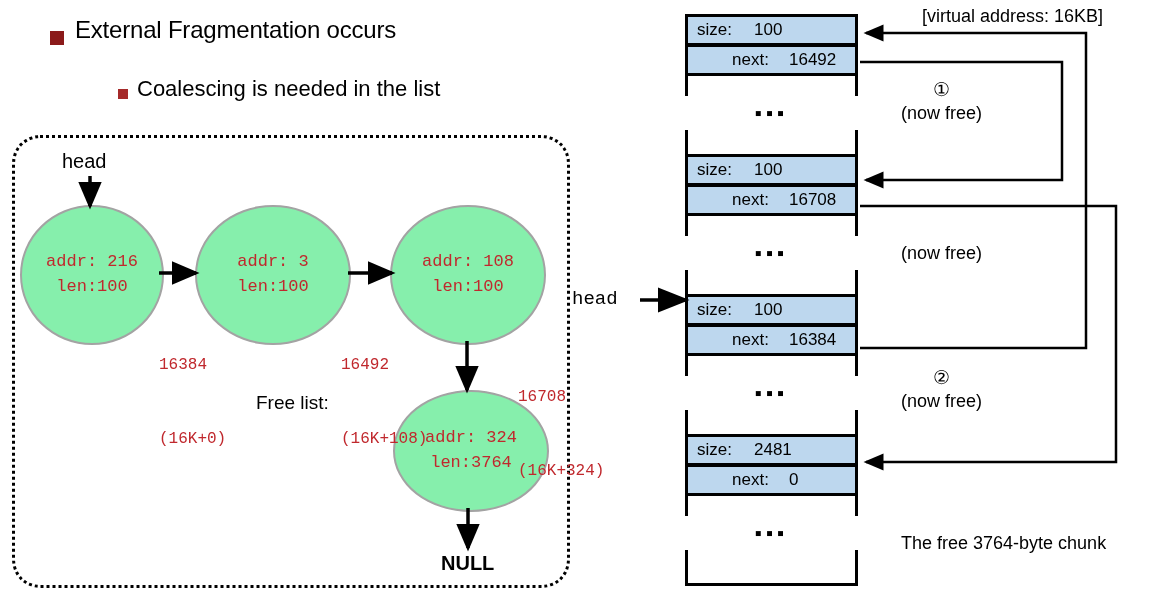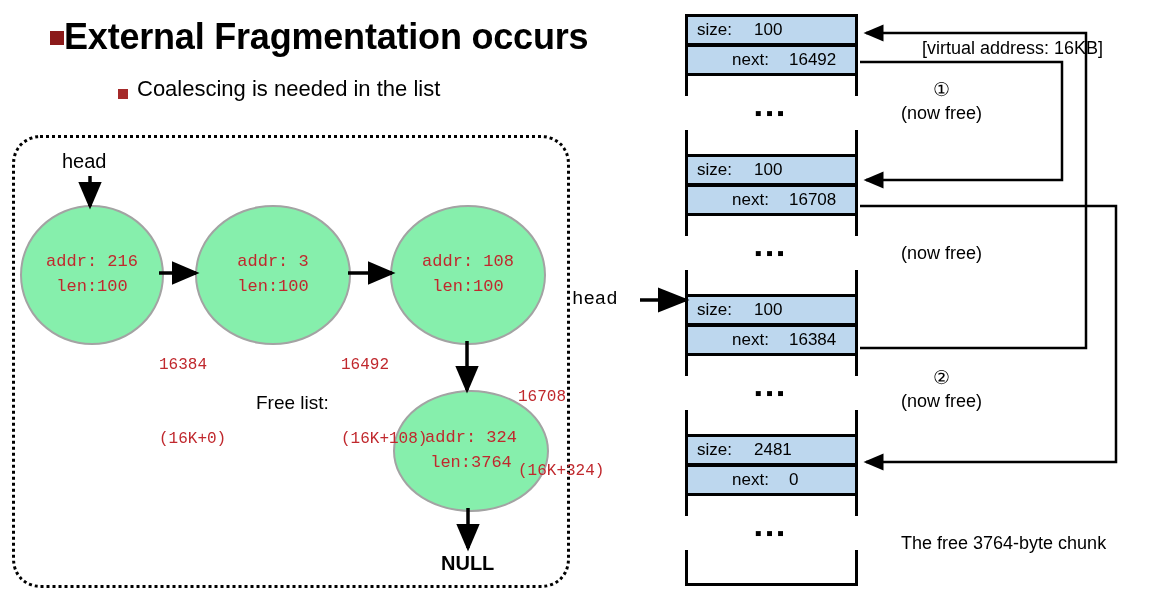--- a/index.html
+++ b/index.html
@@ -2,21 +2,21 @@
 <html><head>
 <meta charset="utf-8">
 <style>
   html,body{margin:0;padding:0;background:#ffffff;}
   body{width:1150px;height:599px;position:relative;overflow:hidden;
        font-family:"Liberation Sans",sans-serif;color:#000;}
   .abs{position:absolute;}
 
   
   #bullet1-marker{left:50px;top:31px;width:14px;height:14px;background:#8B1A1A;}
-  #bullet1-text{left:64px;top:16px;font-size:36px;font-weight:bold;letter-spacing:-0.2px;
+  #bullet1-text{left:75px;top:16px;font-size:24px;font-weight:normal;letter-spacing:-0.2px;
                 white-space:nowrap;}
   #bullet2-marker{left:118px;top:89px;width:10px;height:10px;background:#A52A2A;}
   #bullet2-text{left:137px;top:76px;font-size:22px;white-space:nowrap;}
   #bullet2-text b{font-weight:normal;}
 
   
   #freelist-box{left:12px;top:135px;width:558px;height:453px;
                 border:3px dotted #000;border-radius:28px;box-sizing:border-box;}
 
   
@@ -52,21 +52,21 @@
   .mfield .v{}
   .mgap{height:24px;}
   .mdots{height:34px;display:flex;align-items:center;justify-content:center;
          border-left:0;border-right:0;}
   .mdots span{letter-spacing:4px;font-size:20px;font-weight:bold;line-height:10px;}
   .mfield.topline{border-top:3px solid #000;}
   .mfield.botline{border-bottom:3px solid #000;padding-left:35px;}
 
   
   .ann{font-size:18px;white-space:nowrap;}
-  #ann-vaddr{left:922px;top:6px;margin-top:32px;}
+  #ann-vaddr{left:922px;top:6px;}
   #ann-1-circ{left:933px;top:78px;font-size:19px;}
   #ann-1-free{left:901px;top:103px;}
   #ann-2-free{left:901px;top:243px;}
   #ann-3-circ{left:933px;top:366px;font-size:19px;}
   #ann-3-free{left:901px;top:391px;}
   #ann-chunk{left:901px;top:533px;}
 
   svg.ov{position:absolute;left:0;top:0;width:1150px;height:599px;pointer-events:none;}
 </style>
 </head>

